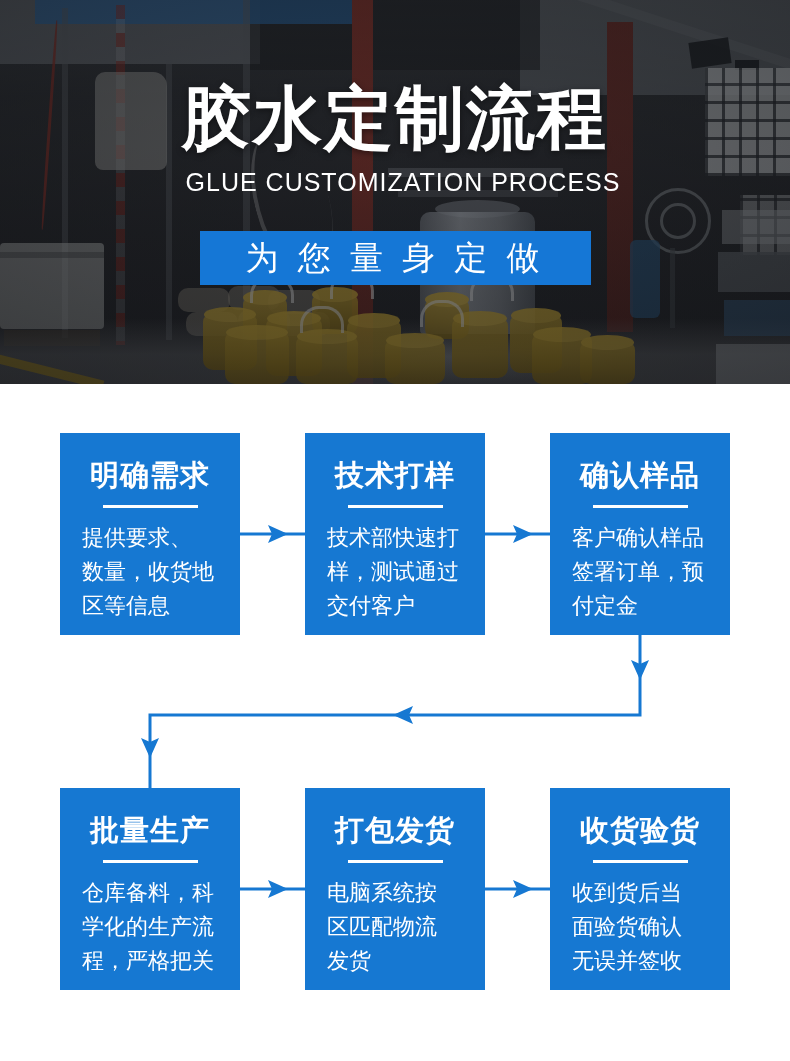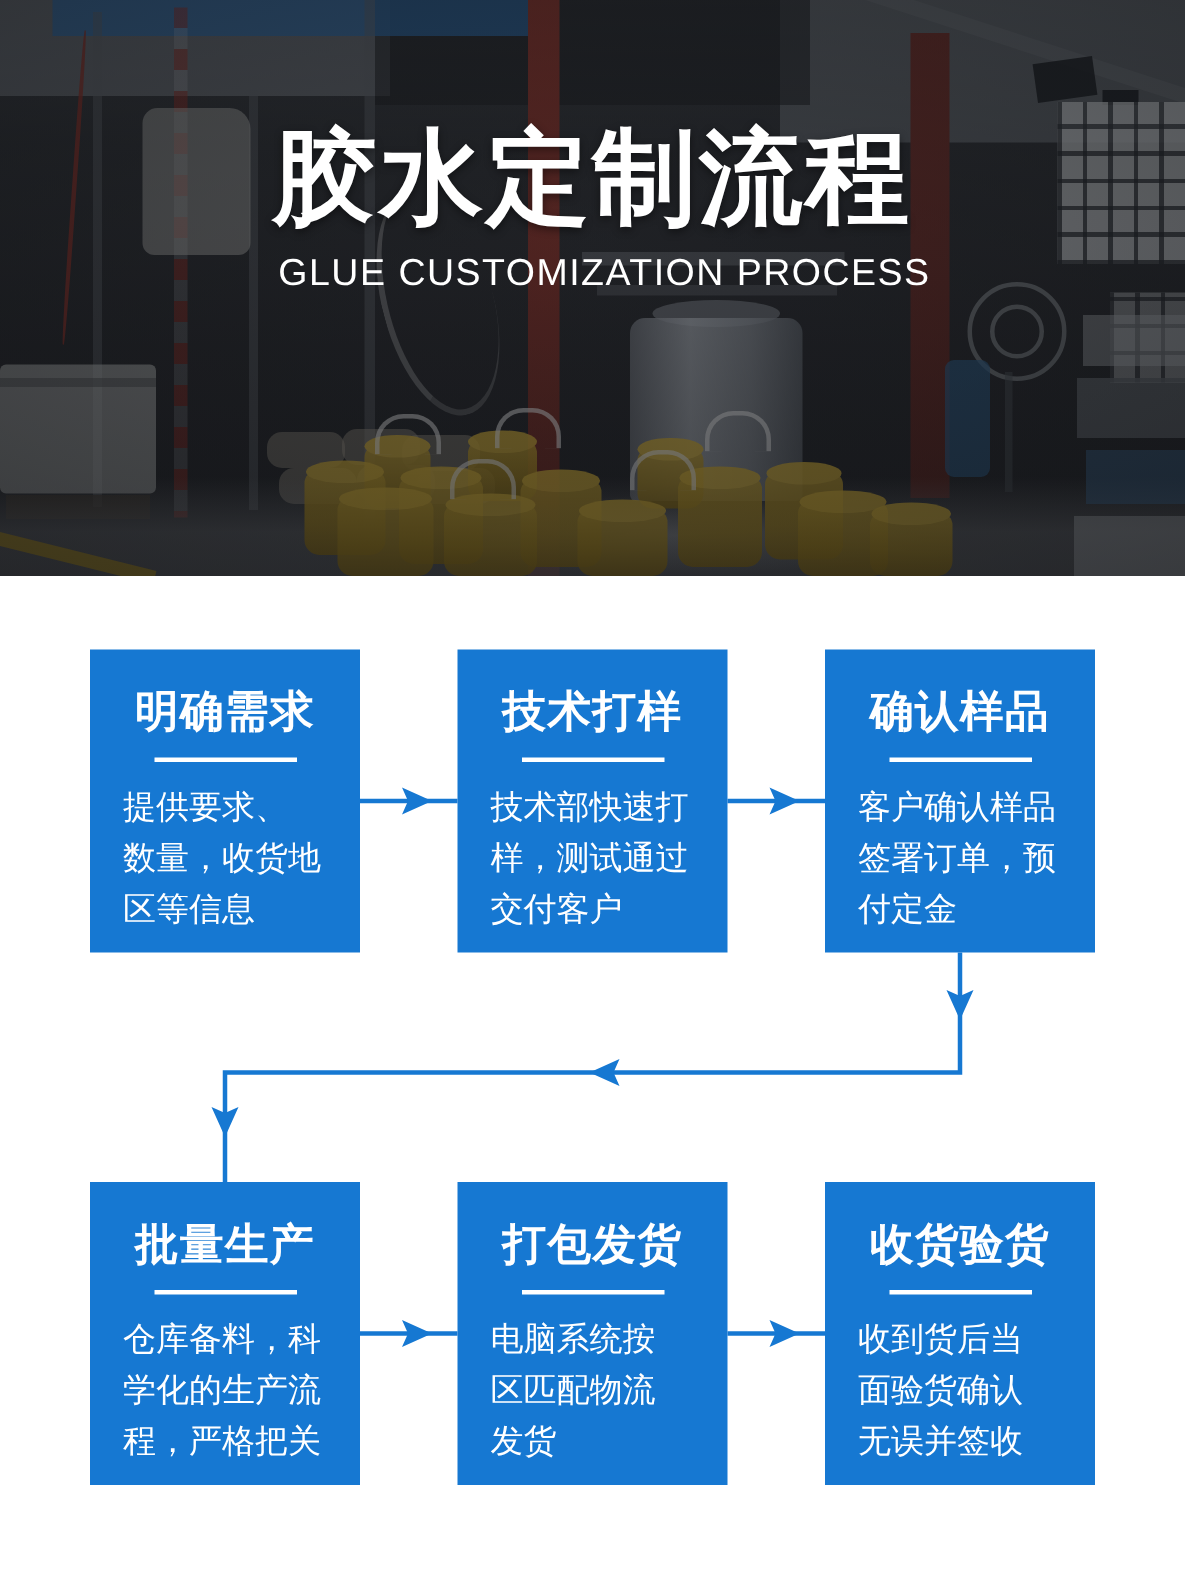--- a/index.html
+++ b/index.html
@@ -121,20 +121,21 @@
       <div class="ph" style="left:718px;top:252px;width:72px;height:40px;background:#8d949c;opacity:.45"></div>
       <div class="ph" style="left:724px;top:300px;width:66px;height:36px;background:#3f6f9e;opacity:.5"></div>
       <div class="ph" style="left:716px;top:344px;width:74px;height:42px;background:#b3b8bc;opacity:.5"></div>
     </div>
 
     <div class="hero-overlay"></div>
 
     <div class="hero-content">
       <div class="hero-title">胶水定制流程</div>
       <div class="hero-subtitle">GLUE CUSTOMIZATION PROCESS</div>
+      <div class="hero-banner">为 您 量 身 定 做</div>
     </div>
   </div>
 
   <div class="flow-area">
 
     <svg class="arrows" width="790" height="677" viewBox="0 0 790 677">
       <g stroke="#1678d2" stroke-width="3" fill="none">
         <line x1="240" y1="150" x2="305" y2="150"></line>
         <line x1="485" y1="150" x2="550" y2="150"></line>
         <polyline points="640,251 640,331 150,331 150,404"></polyline>

